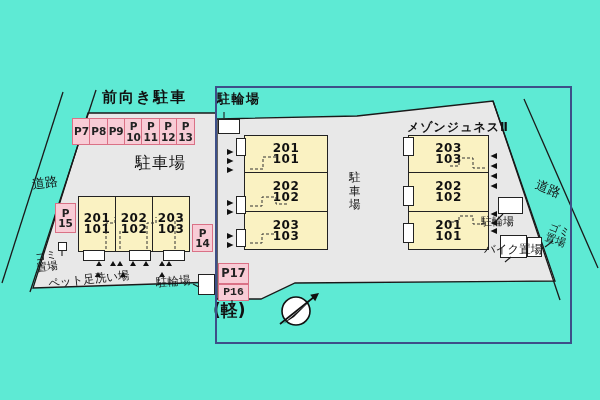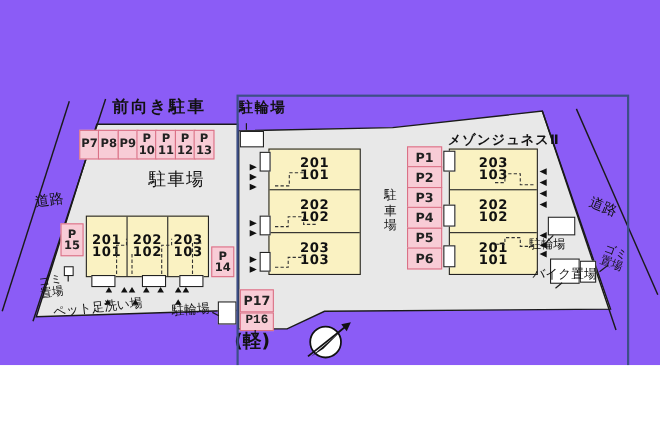--- a/index.html
+++ b/index.html
@@ -1,16 +1,16 @@
 <!DOCTYPE html>
 <html><head>
 <meta charset="utf-8">
 <style>
   html,body{margin:0;padding:0;background:#fff;}
-  #canvas{position:relative;width:600px;height:332px;background:#8b5cf6;overflow:hidden;
+  #canvas{position:relative;width:600px;height:400px;background:#5eead4;overflow:hidden;
           font-family:"DejaVu Sans","Liberation Sans",sans-serif;color:#111;}
   svg.layer{position:absolute;left:0;top:0;pointer-events:none;}
   .site{fill:#e8e8e8;stroke:#1a1a1a;stroke-width:1.3;}
   .ln{stroke:#1a1a1a;stroke-width:1.3;fill:none;}
   .thin{stroke:#1a1a1a;stroke-width:1.1;fill:none;}
   .dash{stroke:#333;stroke-width:1;fill:none;stroke-dasharray:3 2;}
   .tri{fill:#111;}
   .lbl{position:absolute;color:#111;white-space:nowrap;font-size:11.5px;line-height:1.05;}
   .pre{white-space:pre-line;}
   .bold{font-weight:bold;}
@@ -102,28 +102,20 @@
 103</div>
   </div>
   <div class="wbox" style="left:236px;top:138px;width:10px;height:18px;"></div>
   <div class="wbox" style="left:236px;top:196px;width:10px;height:18px;"></div>
   <div class="wbox" style="left:236px;top:229px;width:10px;height:18px;"></div>
 
   <div class="lbl pre" style="left:349px;top:171px;font-size:11.5px;line-height:13.5px;text-align:center;">駐
 車
 場</div>
 
-  <div class="pcol" style="left:370px;top:133px;width:32px;">
-    <div class="pink" style="height:20px;">P1</div>
-    <div class="pink" style="height:20px;">P2</div>
-    <div class="pink" style="height:20px;">P3</div>
-    <div class="pink" style="height:20px;">P4</div>
-    <div class="pink" style="height:20px;">P5</div>
-    <div class="pink" style="height:20px;">P6</div>
-  </div>
 
   <div class="lbl bold" style="left:407px;top:121px;font-size:12px;letter-spacing:1px;">メゾンジュネスⅡ</div>
   <div class="bldg" style="left:408px;top:135px;width:81px;height:115px;flex-direction:column;">
     <div class="cell hdiv pre" style="height:36px;">203
 103</div>
     <div class="cell hdiv pre" style="height:38px;">202
 102</div>
     <div class="cell pre" style="flex:1;">201
 101</div>
   </div>

